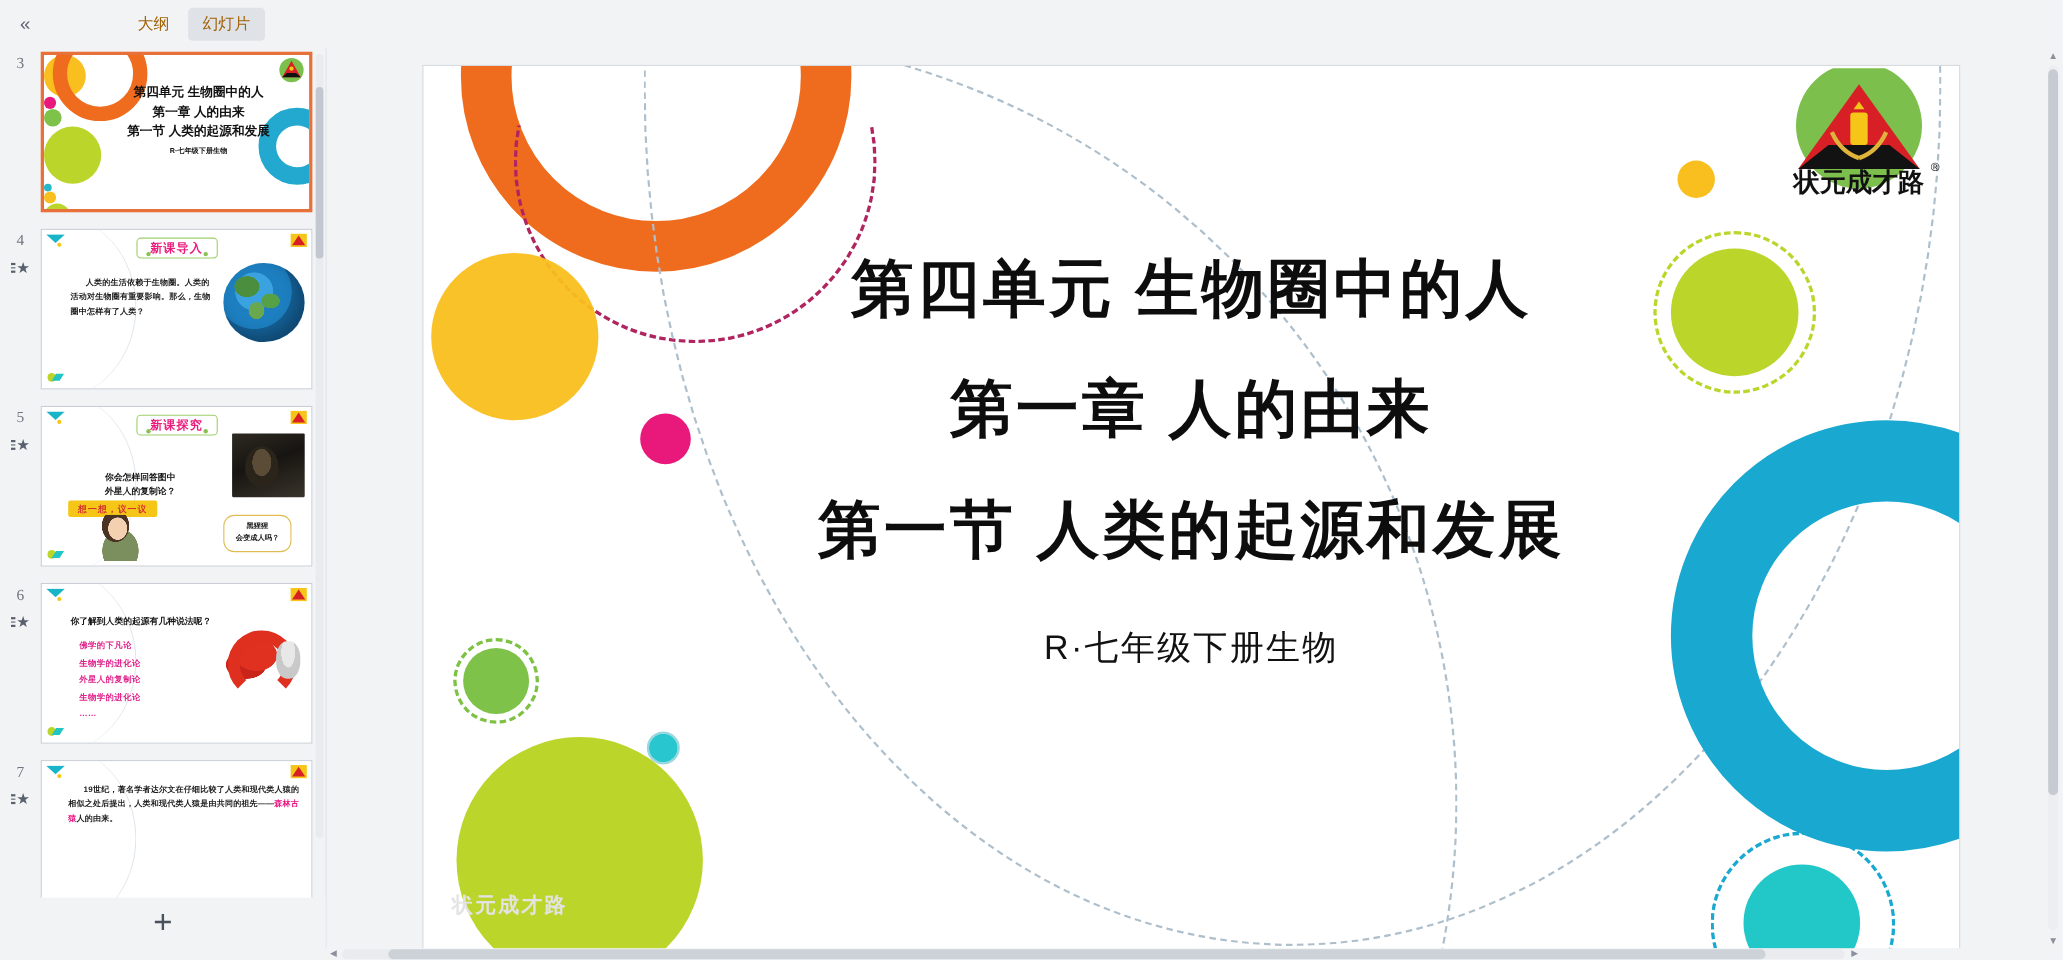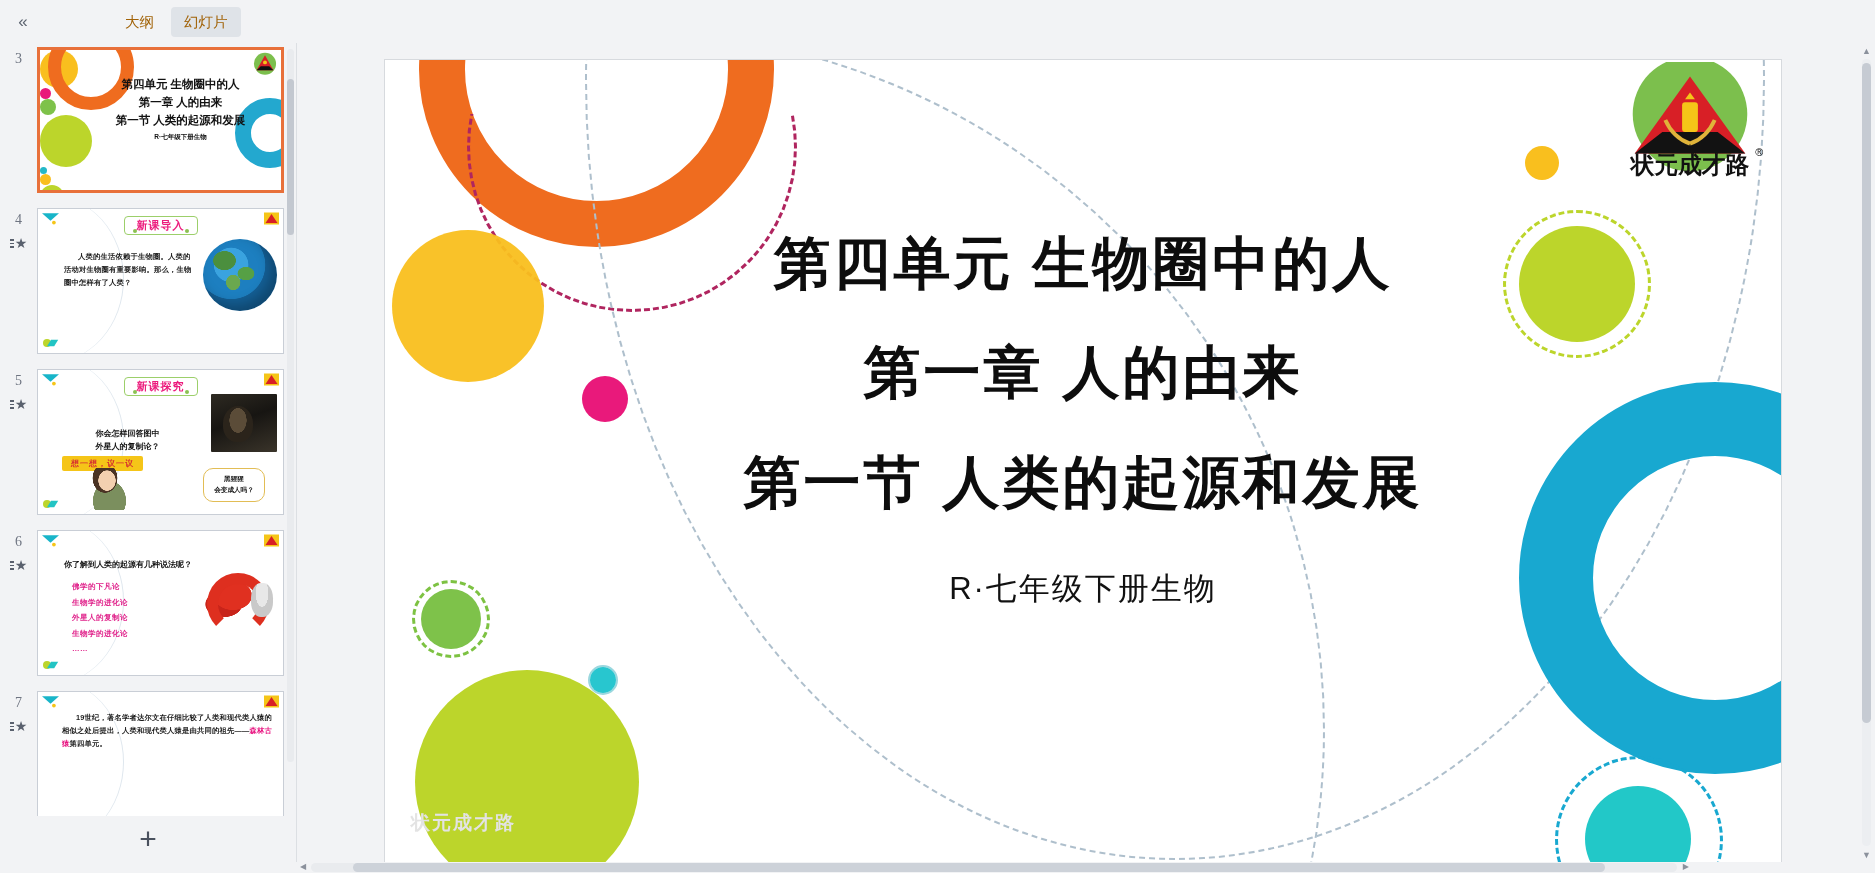--- a/index.html
+++ b/index.html
@@ -510,21 +510,21 @@
               <svg class="mini-corner-tl" viewBox="0 0 20 16">
                 <path d="M0 0 H20 L10 9 Z" fill="#18b5c9"></path>
                   <circle cx="14" cy="11" r="2.2" fill="#f5c518"></circle>
               </svg>
 
               <svg class="mini-badge" viewBox="0 0 20 16">
                 <rect width="20" height="16" fill="#f5c518"></rect>
                   <polygon points="10,2 18,14 2,14" fill="#d81f26"></polygon>
               </svg>
               <div class="mini-body" style="left:24px; right:8px; top:20px;">
-                <div class="mini-p indent"><span>19世纪，著名学者达尔文在仔细比较了人类和现代类人猿的相似之处后提出，人类和现代类人猿是由共同的祖先——</span><span class="mini-hl">森林古猿</span><span>第四单元。</span></div>
+                <div class="mini-p indent"><span>19世纪，著名学者达尔文在仔细比较了人类和现代类人猿的相似之处后提出，人类和现代类人猿是由共同的祖先——</span><span class="mini-hl">森林古猿</span><span>人的由来。</span></div>
               </div>
 
             </div>
           </div>
         </div>
 
         <div class="thumbs-sb">
           <div class="track"></div>
           <div class="knob"></div>
         </div>

